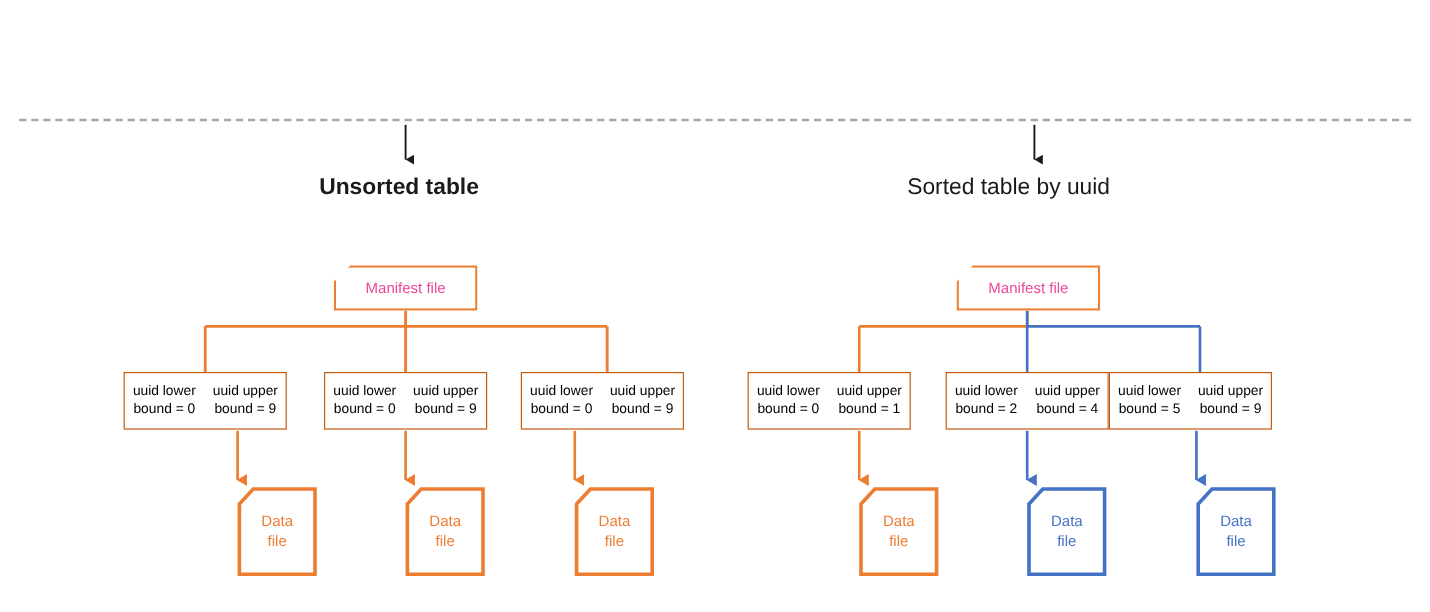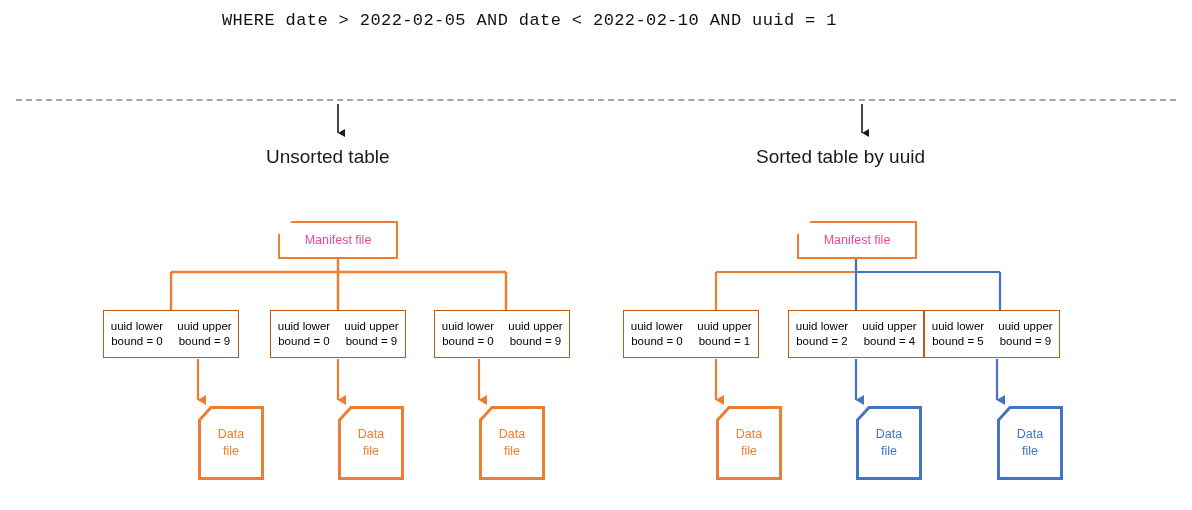--- a/index.html
+++ b/index.html
@@ -11,21 +11,21 @@
   #query-title{font-size:21px;line-height:26px;color:#1a1a1a;letter-spacing:.2px;}
   .query-line{font-family:"Liberation Mono","DejaVu Sans Mono",monospace;
               font-size:17px;line-height:25px;color:#111;letter-spacing:.4px;white-space:pre;}
 
   
   #divider{position:absolute;left:16px;top:99px;width:1160px;height:0;
            border-top:2px dashed #a6a6a6;}
 
   
   .section-title{position:absolute;font-size:19px;color:#1a1a1a;white-space:nowrap;}
-  #title-unsorted{left:266px;top:146px;}
+  #title-unsorted{left:266px;top:146px;font-weight:bold;}
   #title-sorted{left:756px;top:146px;}
 
   
   #wires{position:absolute;left:0;top:0;width:1192px;height:510px;pointer-events:none;}
 
   
   .node{position:absolute;box-sizing:border-box;display:flex;
         align-items:center;justify-content:center;text-align:center;}
 
   
@@ -45,21 +45,20 @@
   .datafile .dlabel{position:relative;z-index:2;}
   .df-orange{color:#ED7D31;}
   .df-blue{color:#4472C4;}
 
   .shape-svg{position:absolute;left:0;top:0;overflow:visible;}
 </style>
 </head>
 <body>
 
 <div id="query-block">
-  <div class="query-line">WHERE date &gt; 2022-02-05 AND date &lt; 2022-02-10 AND uuid = 1</div>
 </div>
 
 <div id="divider"></div>
 
 <div class="section-title" id="title-unsorted">Unsorted table</div>
 <div class="section-title" id="title-sorted">Sorted table by uuid</div>
 
 <svg id="wires" viewBox="0 0 1192 510">
   <defs>
     <marker id="ar-black" markerWidth="9" markerHeight="9" refX="4" refY="7" orient="auto" markerUnits="userSpaceOnUse">

